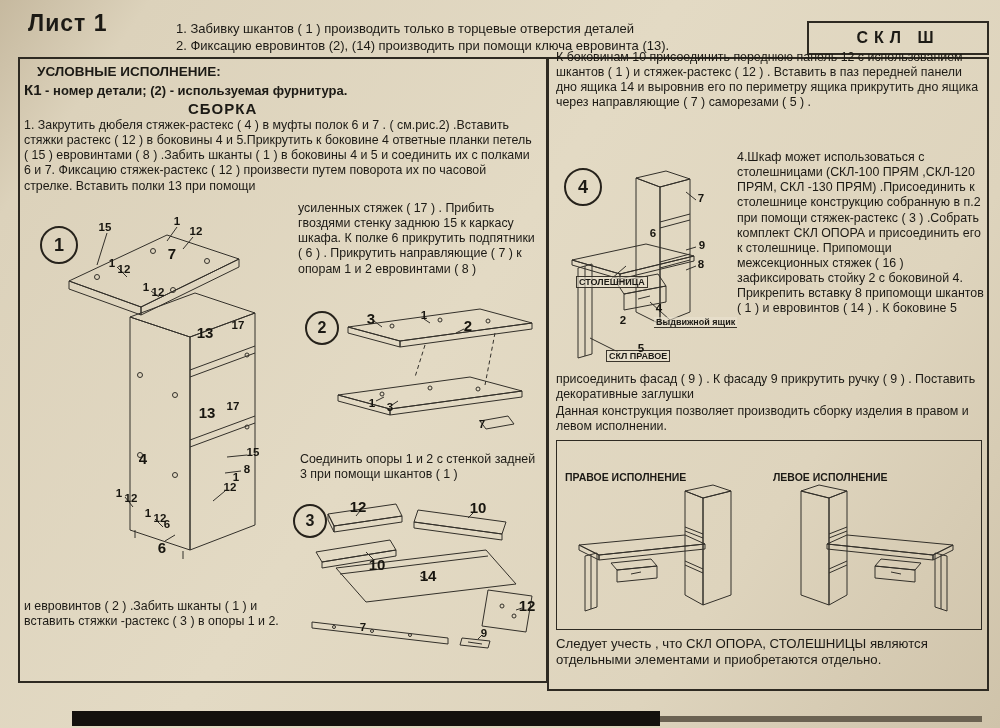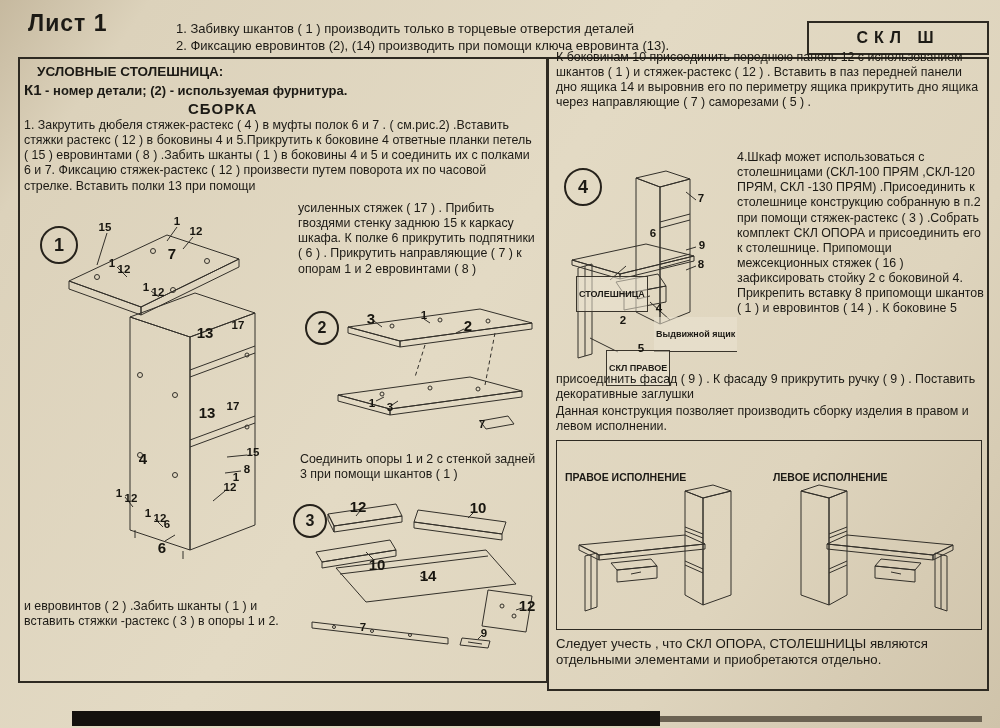--- a/index.html
+++ b/index.html
@@ -15,40 +15,40 @@
   .stamp{position:absolute;border:2px solid #2e2a22;display:flex;align-items:center;justify-content:center;
          font-size:16px;font-weight:bold;letter-spacing:6px;}
   .circ{position:absolute;width:34px;height:34px;border:2px solid #26221b;border-radius:50%;
         display:flex;align-items:center;justify-content:center;font-size:18px;font-weight:bold;background:transparent;}
   .fig{position:absolute;}
   .fig svg{position:absolute;left:0;top:0;}
   svg polygon,svg line,svg circle,svg path{stroke:#33302a;stroke-width:1;fill:none;}
   svg .dash{stroke-dasharray:4 3;}
   .part-label{position:absolute;transform:translate(-50%,-50%);font-size:11.5px;font-weight:600;color:#17150f;white-space:nowrap;}
   .part-label.big{font-size:15px;font-weight:bold;}
-  .fig-tag{position:absolute;font-size:9px;font-weight:600;border:1px solid #3a352c;padding:12px 2px;white-space:nowrap;background:rgba(235,228,210,.55);}
+  .fig-tag{position:absolute;font-size:9px;font-weight:600;border:1px solid #3a352c;padding:0 2px;white-space:nowrap;background:rgba(235,228,210,.55);}
   .fig-tag.underline{border:none;border-bottom:1px solid #3a352c;}
   .version-label{position:absolute;font-size:10.5px;font-weight:bold;white-space:nowrap;margin-top:25px;}
   .scan-bar{position:absolute;background:#14110d;}
   .scan-bar.thin{background:#6b6252;}
 </style>
 </head>
 <body>
 
 <div class="page">
 
   <div class="sheet-title" style="left:28px;top:10px;">Лист 1</div>
   <div class="txt" style="left:176px;top:21px;width:620px;font-size:13px;">1. Забивку шкантов  ( 1 )    производить только в торцевые отверстия деталей</div>
   <div class="txt" style="left:176px;top:38px;width:620px;font-size:13px;">2. Фиксацию евровинтов (2), (14) производить при помощи ключа евровинта (13).</div>
   <div class="stamp" style="left:807px;top:21px;width:178px;height:30px;">СКЛ  Ш</div>
 
   <div class="panel" style="left:18px;top:57px;width:526px;height:622px;"></div>
   <div class="panel" style="left:547px;top:57px;width:438px;height:630px;"></div>
 
-  <div class="txt b" style="left:37px;top:64px;font-size:13.5px;">УСЛОВНЫЕ СТОЛЕШНИЦА:</div>
+  <div class="txt b" style="left:37px;top:64px;font-size:13.5px;">УСЛОВНЫЕ ИСПОЛНЕНИЕ:</div>
   <div class="txt b" style="left:24px;top:81px;font-size:13px;">
     <span style="font-size:15px;">К1</span><span> - номер детали;  (2) - используемая фурнитура.</span>
   </div>
   <div class="txt b" style="left:188px;top:100px;font-size:15px;letter-spacing:1px;">СБОРКА</div>
 
   <div class="txt" style="left:24px;top:118px;width:508px;">1. Закрутить дюбеля стяжек-растекс  ( 4 )   в муфты полок 6 и 7 .  ( см.рис.2) .Вставить стяжки растекс  ( 12 )   в боковины 4 и 5.Прикрутить к боковине 4 ответные планки петель ( 15 )   евровинтами ( 8 )  .Забить шканты ( 1 )   в боковины 4 и 5 и соединить их с полками 6 и 7. Фиксацию стяжек-растекс  ( 12 ) произвести путем поворота их по часовой стрелке. Вставить полки 13 при помощи</div>
   <div class="txt" style="left:298px;top:201px;width:240px;">усиленных стяжек  ( 17 )  . Прибить гвоздями стенку заднюю 15 к каркасу шкафа.  К полке 6 прикрутить подпятники  ( 6 )  . Прикрутить направляющие ( 7 ) к опорам 1 и 2 евровинтами ( 8 )</div>
 
   <div class="circ" style="left:40px;top:226px;">1</div>
 

